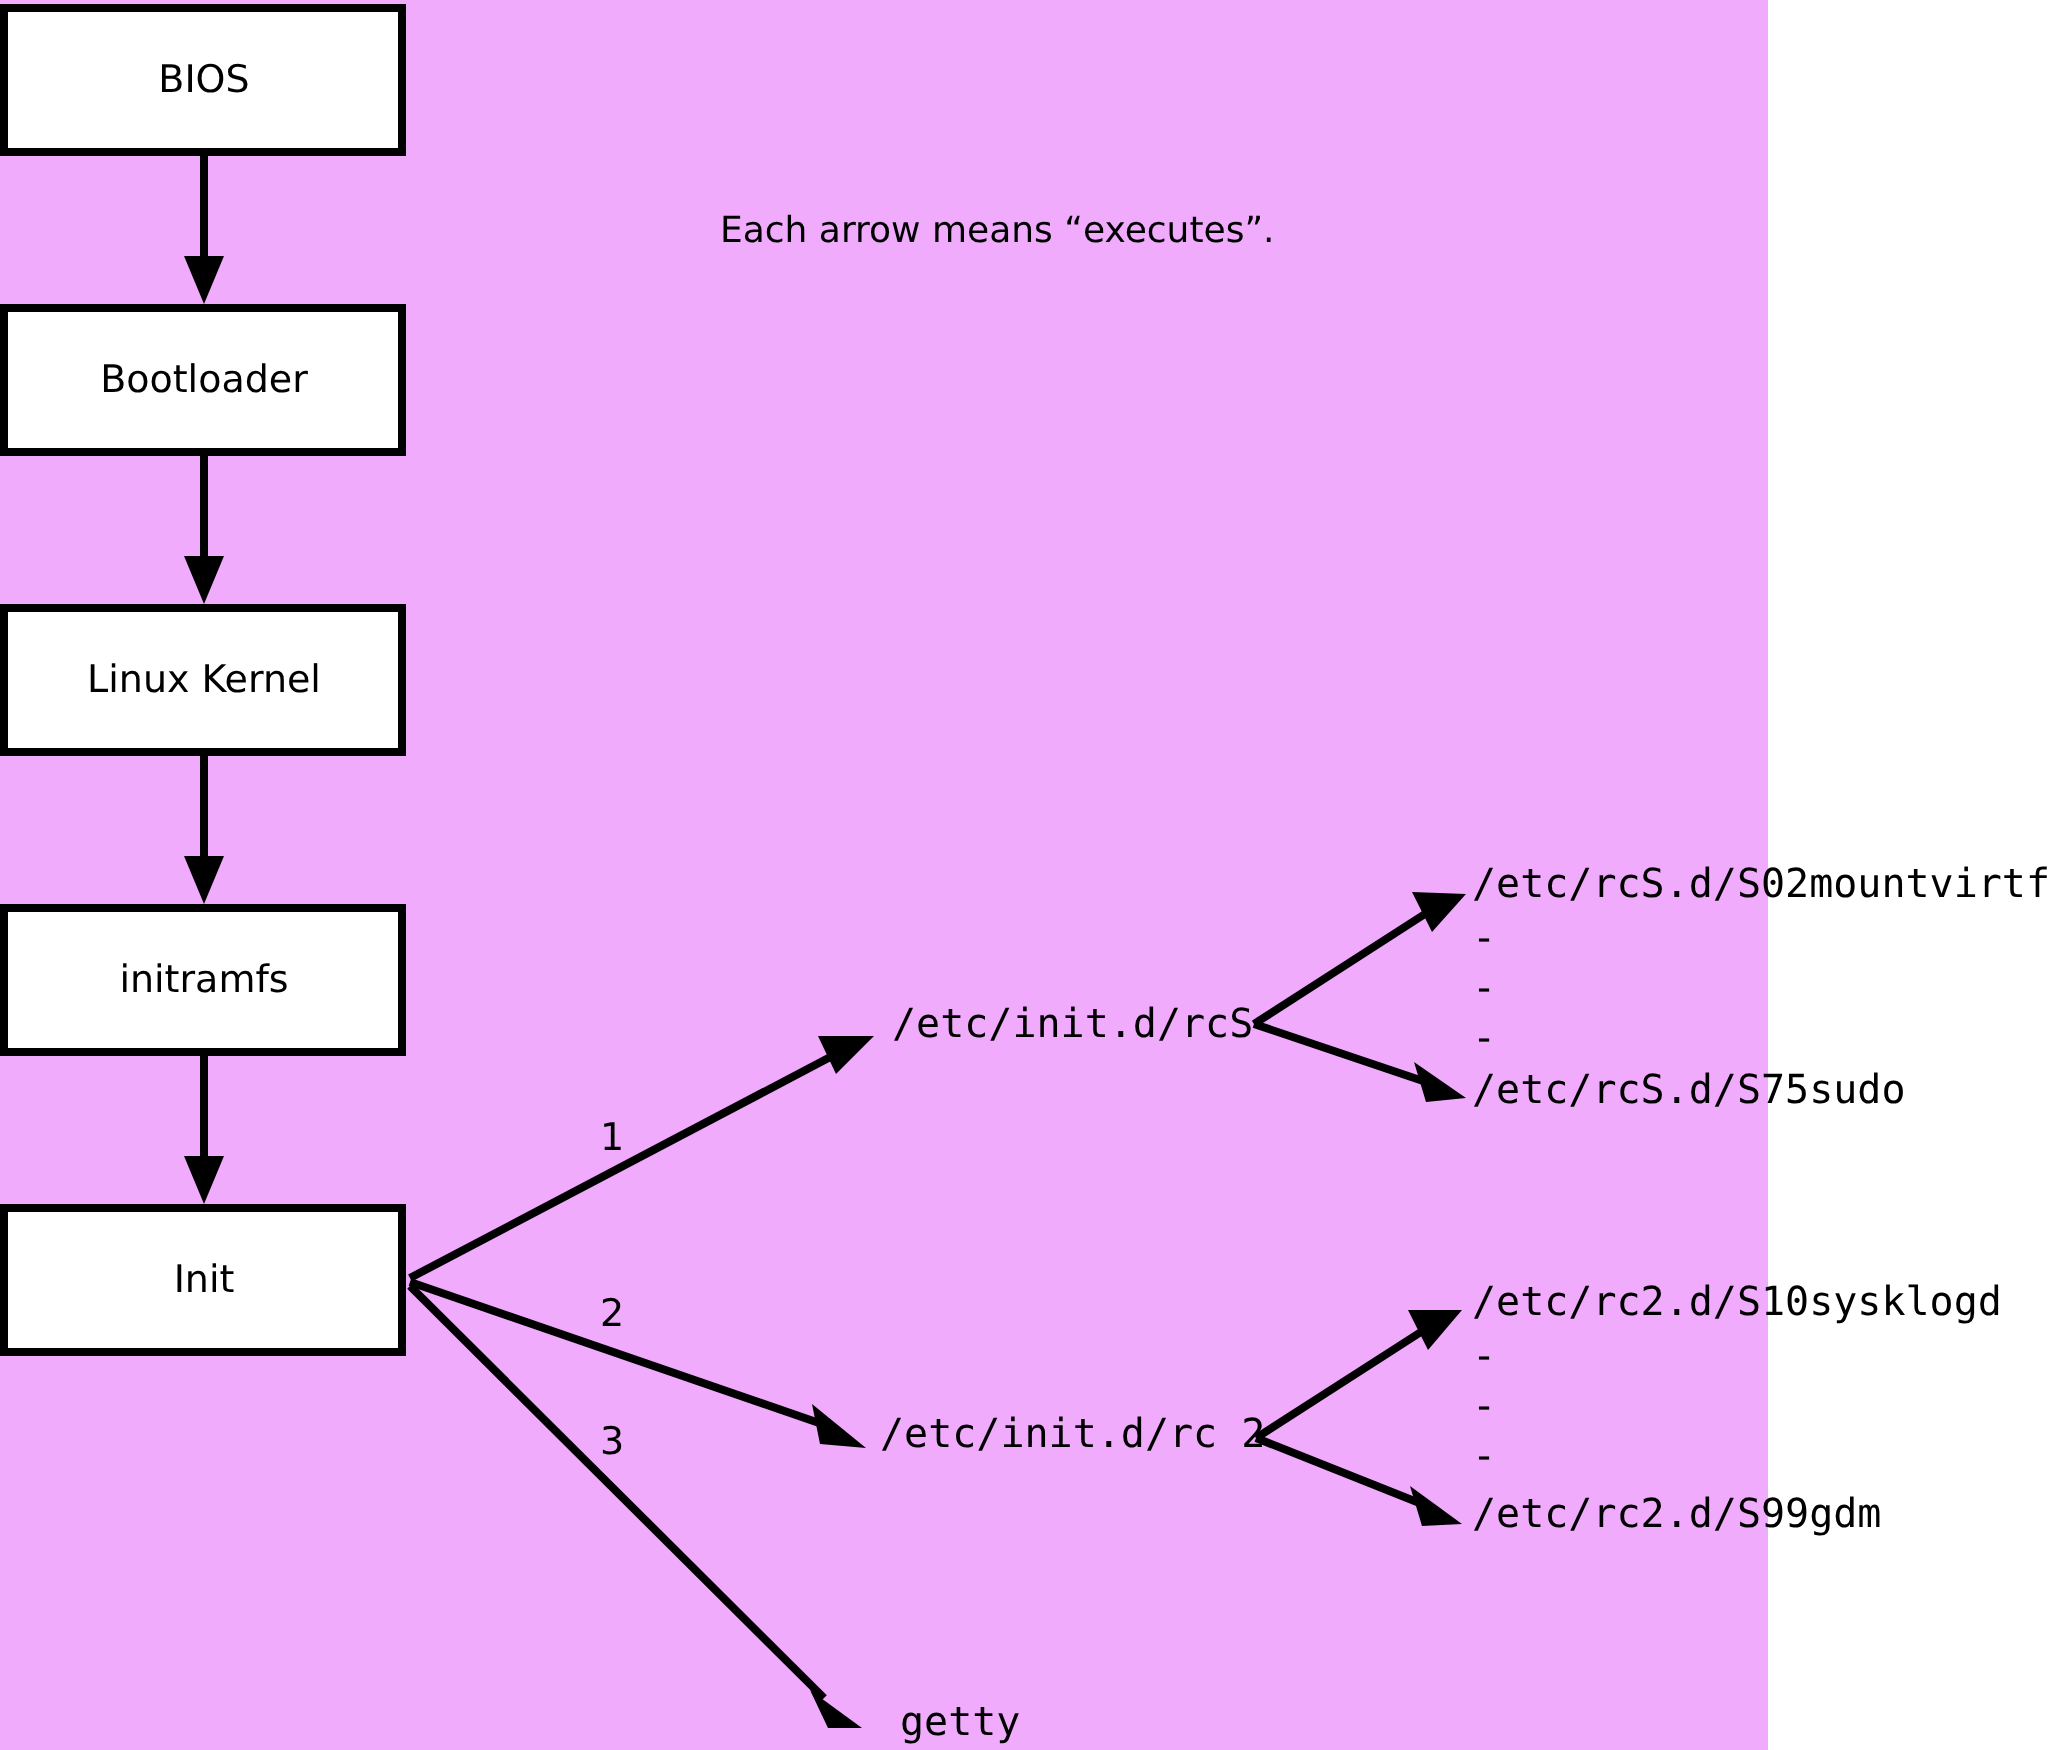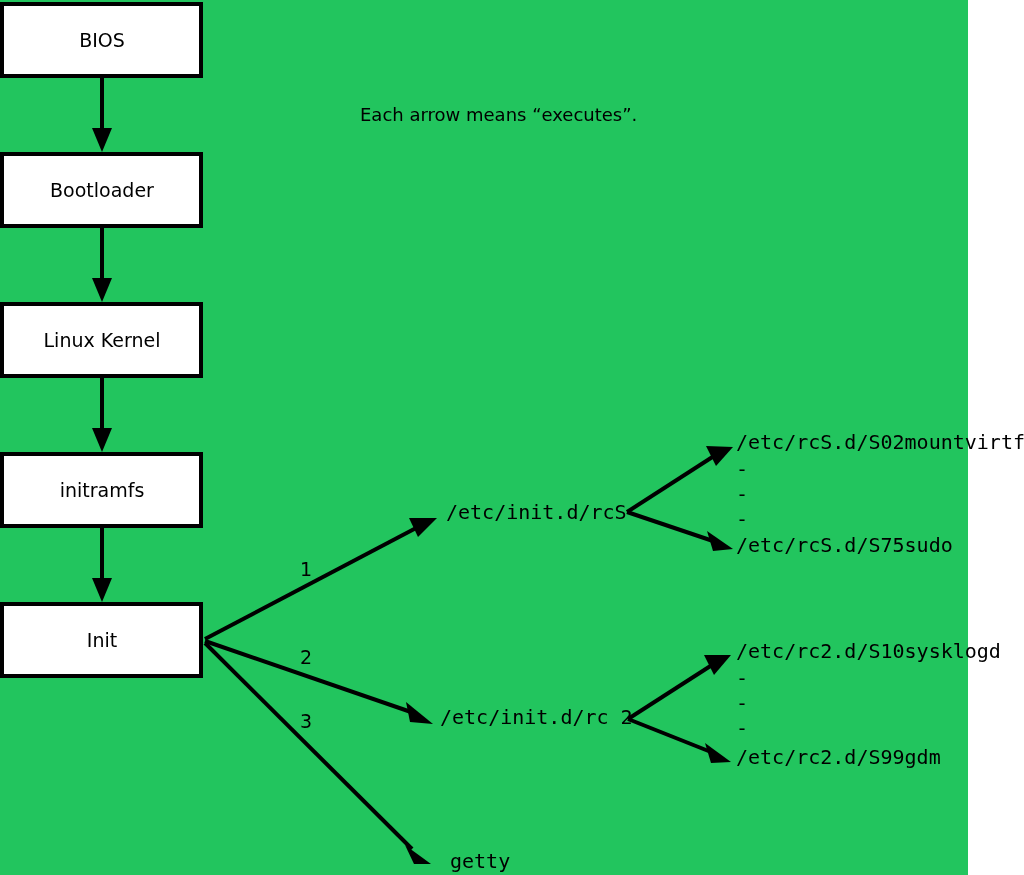--- a/index.html
+++ b/index.html
@@ -8,23 +8,23 @@
     background: #ffffff;
   }
   body {
     width: 1024px;
     height: 875px;
     font-family: "Liberation Sans", sans-serif;
     overflow: hidden;
   }
   #diagram-root {
     position: relative;
-    width: 968px;
+    width: 884px;
     height: 875px;
-    background: #22c55e;
+    background: #f0abfc;
   }
   svg.diagram {
     display: block;
     width: 1024px;
     height: 875px;
   }
   .box-rect {
     fill: #ffffff;
     stroke: #000000;
     stroke-width: 4;

